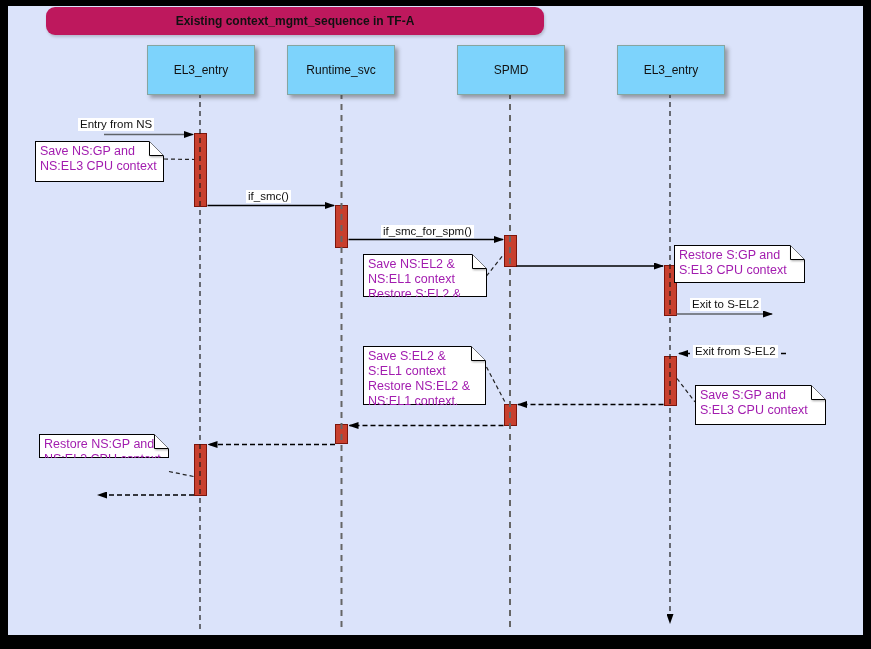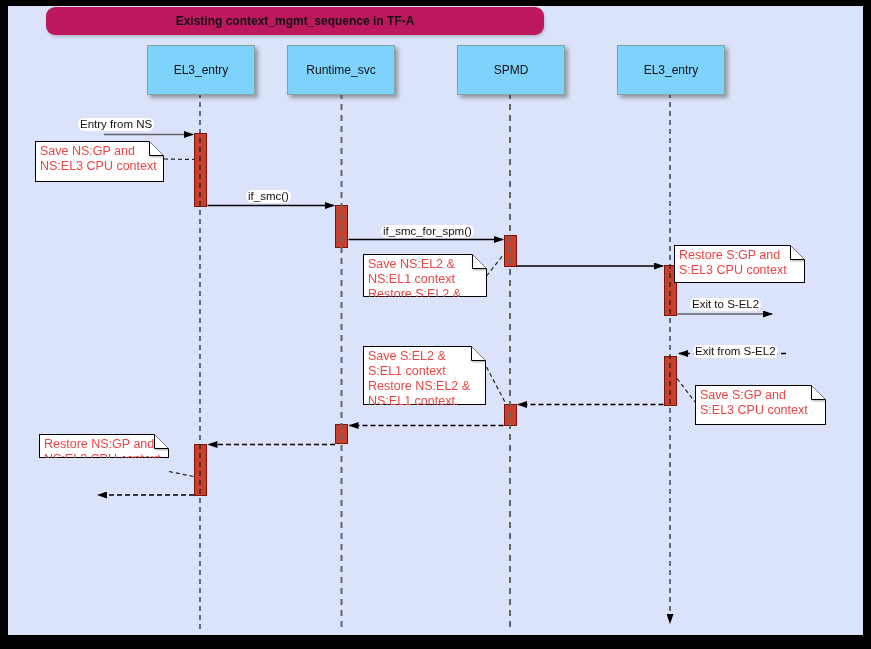--- a/index.html
+++ b/index.html
@@ -29,29 +29,29 @@
   }
   .activation{
     position:absolute;width:13px;box-sizing:border-box;
     background:#c8402e;border:1.5px solid #7d150b;
     z-index:1;
   }
   svg.overlay{position:absolute;left:0;top:0;z-index:2;}
   .msg-label{
     position:absolute;z-index:3;
     font-size:11.5px;color:#111;background:#ffffff;
-    padding:0 2px;line-height:13px;white-space:nowrap;border-radius:6px;
+    padding:0 2px;line-height:13px;white-space:nowrap;
   }
   .note{
     position:absolute;z-index:4;box-sizing:border-box;
     background:#ffffff;border:1px solid #000000;
     clip-path:polygon(0 0, calc(100% - 15px) 0, 100% 15px, 100% 100%, 0 100%);
   }
   .note-text{
-    padding:2px 4px;font-size:12.5px;line-height:15px;color:#ef4444;
+    padding:2px 4px;font-size:12.5px;line-height:15px;color:#a21caf;
     white-space:pre-line;
   }
   .fold{
     position:absolute;top:-1px;right:-1px;width:15px;height:15px;
     filter:drop-shadow(1px 1px 1px rgba(0,0,0,0.35));
   }
 </style>
 </head>
 <body>
 

